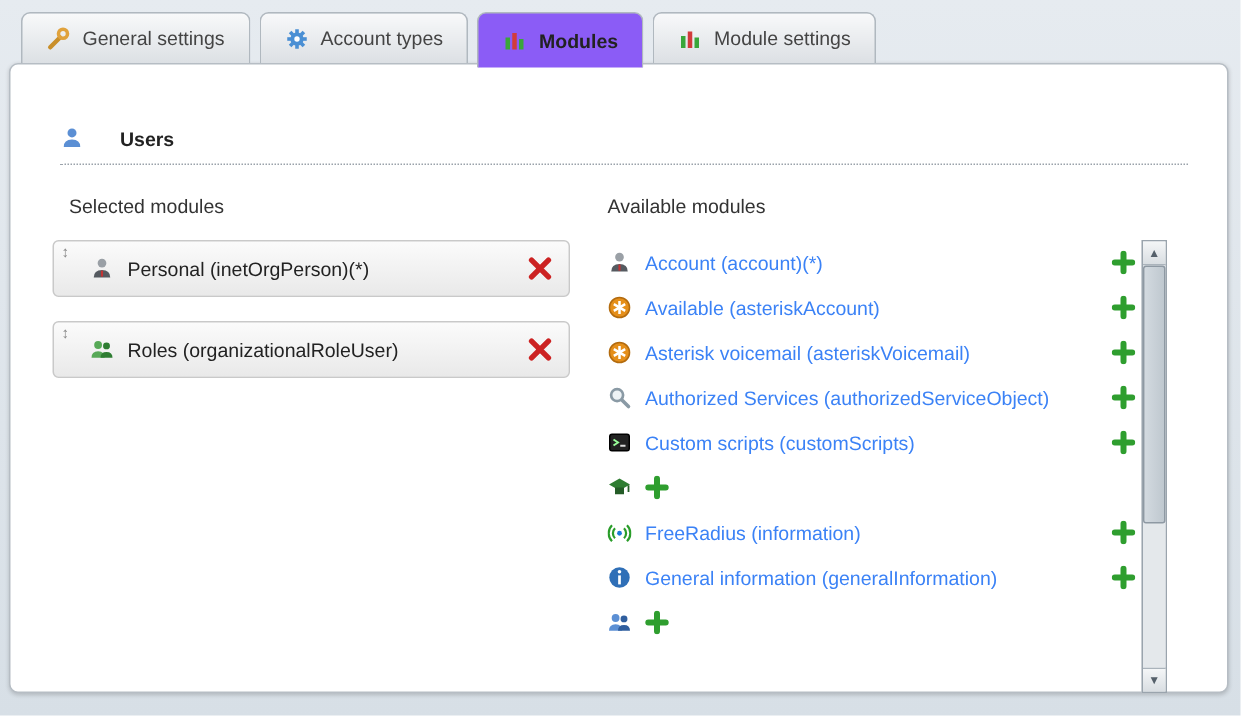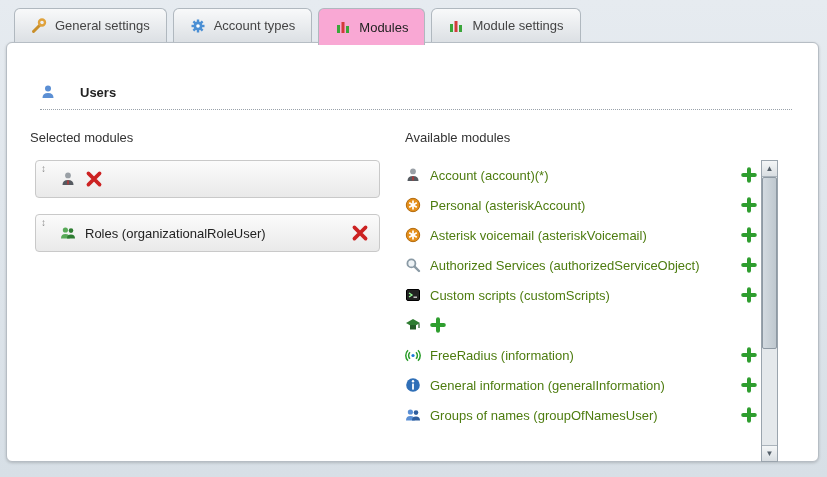--- a/index.html
+++ b/index.html
@@ -38,23 +38,24 @@
     border: 1px solid #b0b8bf;
     border-bottom: none;
     border-radius: 6px 6px 0 0;
     background: linear-gradient(#f8f9fa, #dce0e4);
     color: #444;
     cursor: pointer;
     white-space: nowrap;
   }
   .tab.active {
     height: 37px;
-    background: #f9a8d4;
+    background: #8b5cf6;
     color: #222;
     z-index: 6;
+    font-weight: bold;
   }
   .tab .ticon { width: 16px; height: 16px; display: inline-block; }
   .tab .ticon svg { width: 16px; height: 16px; display: block; }
   
   .section-head {
     position: absolute;
     left: 40px; top: 84px;
     width: 752px;
     display: flex;
     align-items: center;
@@ -65,21 +66,21 @@
     color: #222;
     z-index: 2;
   }
   .section-head svg { width: 16px; height: 16px; display: block; }
   .col-heading {
     position: absolute;
     top: 130px;
     color: #333;
     z-index: 2;
   }
-  .col-heading.left  { left: 30px; }
+  .col-heading.left  { left: 46px; }
   .col-heading.right { left: 405px; text-align: center; }
   
   .selected-list {
     position: absolute;
     left: 35px; top: 160px;
     width: 345px;
     z-index: 2;
   }
   .sel-item {
     position: relative;
@@ -111,21 +112,21 @@
     left: 405px; top: 160px;
     width: 352px;
     z-index: 2;
   }
   .avail-row {
     height: 30px;
     display: flex;
     align-items: center;
     gap: 9px;
   }
-  .avail-row .label { flex: 1; color: #4d7c0f; }
+  .avail-row .label { flex: 1; color: #3b82f6; }
   .add-btn { width: 16px; height: 16px; cursor: pointer; }
   .add-btn svg { width: 16px; height: 16px; display: block; }
   
   .scrollbar {
     position: absolute;
     left: 761px; top: 160px;
     width: 17px; height: 302px;
     border: 1px solid #9aa4ad;
     background: #eef1f3;
     display: flex;
@@ -223,20 +224,21 @@
 
   <div class="sel-item">
     <span class="drag-handle">↕</span>
     <span class="micon">
       <svg viewBox="0 0 16 16">
           <circle cx="8" cy="4.4" r="2.9" fill="#9aa0a6"></circle>
           <path d="M2.5 14 q0-5 5.5-5 q5.5 0 5.5 5 z" fill="#555a60"></path>
           <rect x="7.3" y="9.4" width="1.4" height="4" fill="#c23333"></rect>
         </svg>
     </span>
+    <span class="label">Personal (inetOrgPerson)(*)</span>
     <span class="del-btn">
       <svg viewBox="0 0 16 16">
           <path d="M3 3 L13 13 M13 3 L3 13" stroke="#cc2222" stroke-width="3.2" stroke-linecap="round"></path>
         </svg>
     </span>
   </div>
 
   <div class="sel-item">
     <span class="drag-handle">↕</span>
     <span class="micon">
@@ -279,21 +281,21 @@
     <span class="micon">
       <svg viewBox="0 0 16 16">
           <circle cx="8" cy="8" r="6.7" fill="#e58f1a" stroke="#b36b0e"></circle>
           <g stroke="#fff" stroke-width="1.7">
             <line x1="8" y1="3.6" x2="8" y2="12.4"></line>
             <line x1="4.2" y1="5.8" x2="11.8" y2="10.2"></line>
             <line x1="11.8" y1="5.8" x2="4.2" y2="10.2"></line>
           </g>
         </svg>
     </span>
-    <span class="label">Personal (asteriskAccount)</span>
+    <span class="label">Available (asteriskAccount)</span>
     <span class="add-btn">
       <svg viewBox="0 0 16 16">
           <path d="M8 2.2 V13.8 M2.2 8 H13.8" stroke="#2f9e2f" stroke-width="4" stroke-linecap="round"></path>
         </svg>
     </span>
   </div>
 
   <div class="avail-row">
     <span class="micon">
       <svg viewBox="0 0 16 16">
@@ -398,21 +400,20 @@
 
   <div class="avail-row">
     <span class="micon">
       <svg viewBox="0 0 16 16">
           <circle cx="5.4" cy="5" r="2.6" fill="#5b8fd4"></circle>
           <path d="M1 13.5 q0-4.4 4.4-4.4 q4.4 0 4.4 4.4 z" fill="#5b8fd4"></path>
           <circle cx="11" cy="5.6" r="2.3" fill="#2f5e9e"></circle>
           <path d="M7 13.5 q0-3.9 4-3.9 q4 0 4 3.9 z" fill="#2f5e9e"></path>
         </svg>
     </span>
-    <span class="label">Groups of names (groupOfNamesUser)</span>
     <span class="add-btn">
       <svg viewBox="0 0 16 16">
           <path d="M8 2.2 V13.8 M2.2 8 H13.8" stroke="#2f9e2f" stroke-width="4" stroke-linecap="round"></path>
         </svg>
     </span>
   </div>
 
 </div>
 
 <div class="scrollbar">

